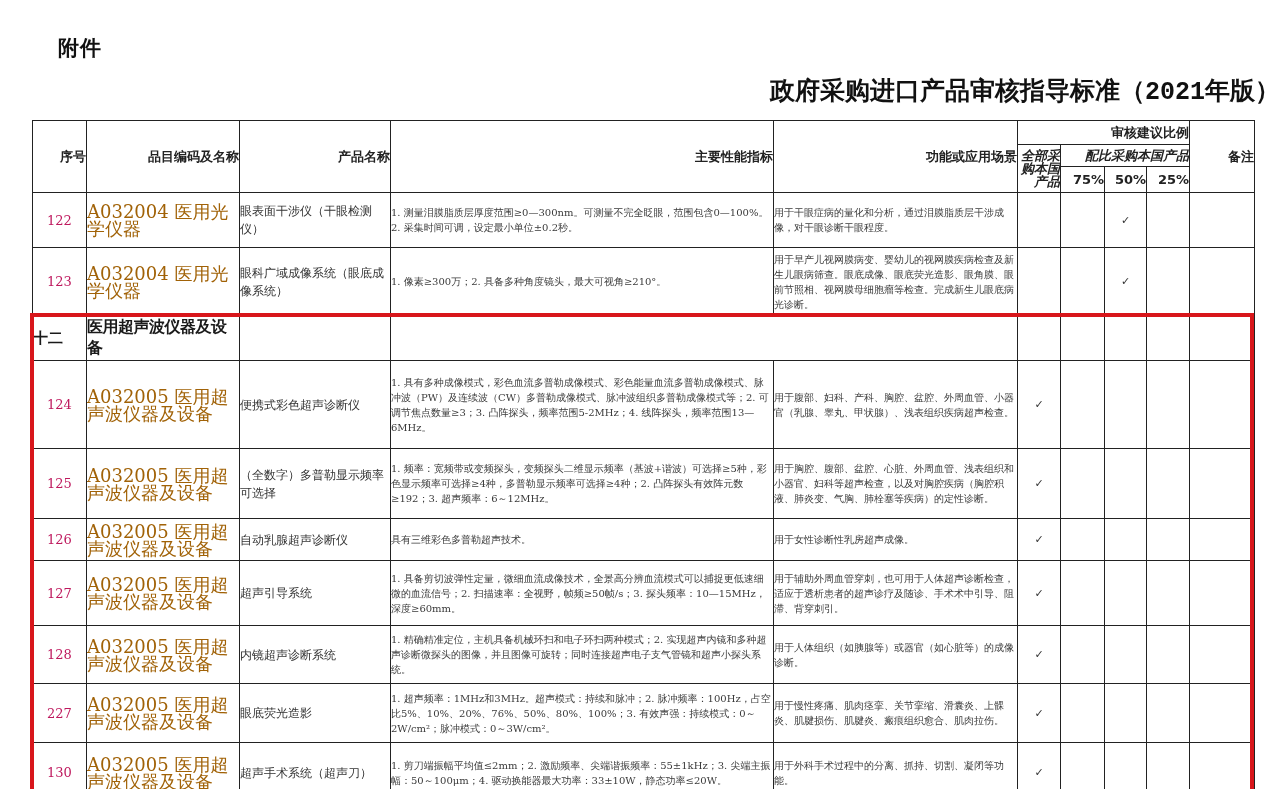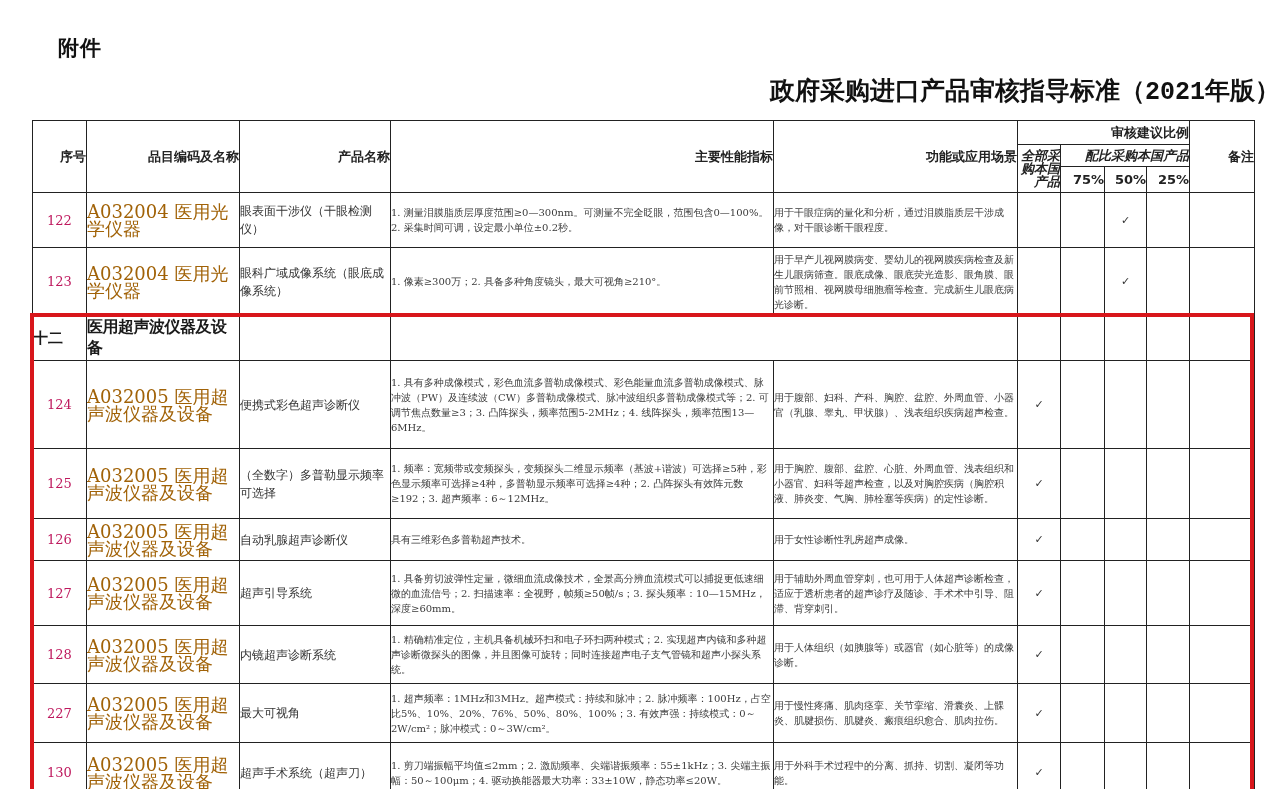--- a/index.html
+++ b/index.html
@@ -180,21 +180,21 @@
       <td class="func">用于人体组织（如胰腺等）或器官（如心脏等）的成像诊断。</td>
       <td class="chk">✓</td>
       <td class="chk"></td>
       <td class="chk"></td>
       <td class="chk"></td>
       <td></td>
     </tr>
     <tr style="height:59px">
       <td class="num">227</td>
       <td class="code">A032005 医用超声波仪器及设备</td>
-      <td class="pname">最大可视角</td>
+      <td class="pname">眼底荧光造影</td>
       <td class="spec">1. 超声频率：1MHz和3MHz。超声模式：持续和脉冲；2. 脉冲频率：100Hz，占空比5%、10%、20%、76%、50%、80%、100%；3. 有效声强：持续模式：0～2W/cm²；脉冲模式：0～3W/cm²。</td>
       <td class="func">用于慢性疼痛、肌肉痉挛、关节挛缩、滑囊炎、上髁炎、肌腱损伤、肌腱炎、瘢痕组织愈合、肌肉拉伤。</td>
       <td class="chk">✓</td>
       <td class="chk"></td>
       <td class="chk"></td>
       <td class="chk"></td>
       <td></td>
     </tr>
     <tr style="height:60px">
       <td class="num">130</td>

